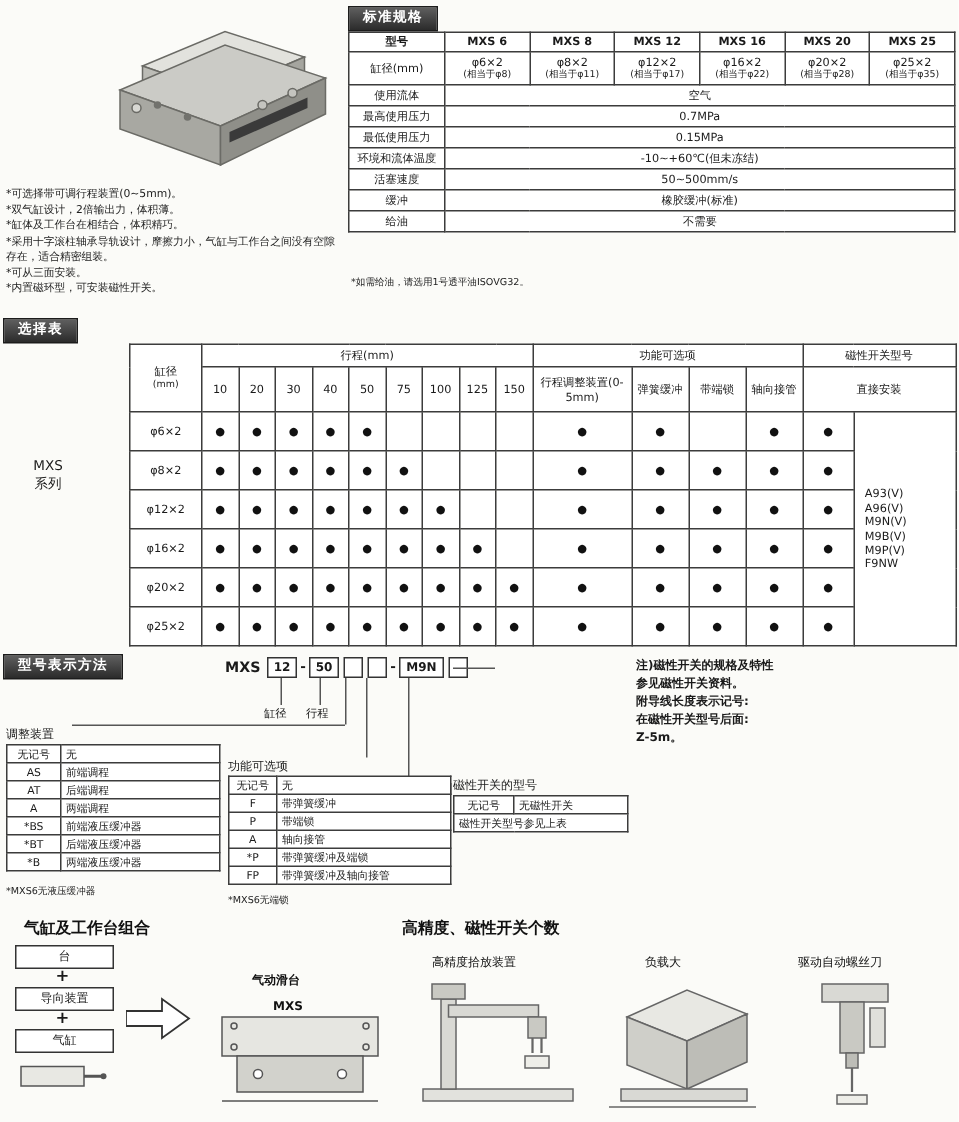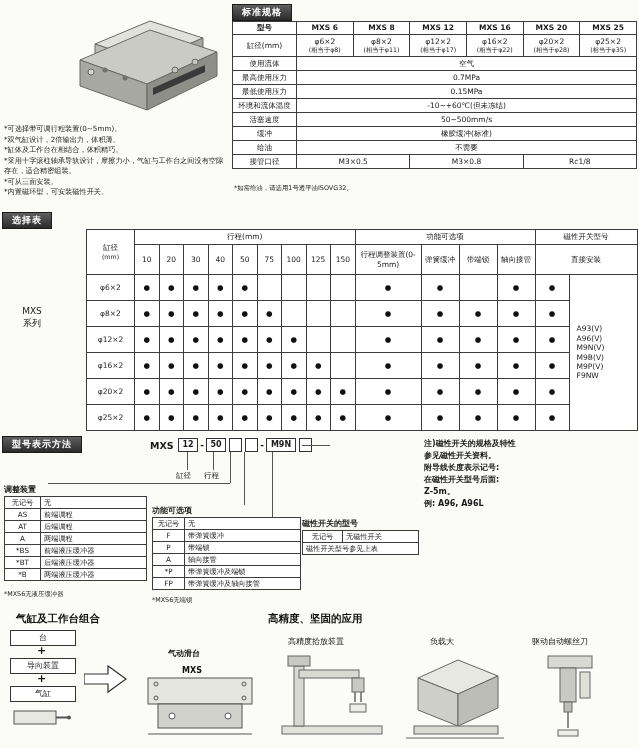--- a/index.html
+++ b/index.html
@@ -14,21 +14,21 @@
          padding:0 1px;line-height:1.25;background:#fff;overflow:hidden;}
   .g{background:#e4e4de;}
   .b{font-weight:bold;}
   .sm{font-size:7px;}
   .xs{font-size:6.3px;}
   .dot{font-size:8px;line-height:1;color:#111;}
   .models{text-align:left !important;padding-left:7px !important;font-size:7.8px;line-height:1.95;}
   .mini{position:absolute;}
   .mini td{font-size:7.2px;padding:1px 2px;}
   .mini td.dsc{text-align:left;padding-left:3px;}
-  .ttl{position:absolute;font-size:8px;font-weight:bold;text-align:right;}
+  .ttl{position:absolute;font-size:8px;font-weight:normal;text-align:right;}
   .fnote{position:absolute;font-size:6.4px;color:#222;}
   .note-block{position:absolute;font-size:8px;line-height:1.5;font-weight:bold;}
   .vline{position:absolute;width:1px;background:#555;}
   .hline{position:absolute;height:1px;background:#555;}
   .code-row{position:absolute;left:150px;top:438px;display:flex;align-items:center;height:14px;}
   .cbox{border:1px solid #333;height:12px;line-height:12px;font-size:8px;font-weight:bold;text-align:center;background:#fff;}
   .cpref{font-size:9.5px;font-weight:bold;width:26px;}
   .cdash{width:8px;text-align:center;font-weight:bold;font-size:9px;}
   .clabel{position:absolute;font-size:7.5px;}
   .notes{position:absolute;left:4px;top:124px;width:224px;font-size:7.2px;line-height:1.35;color:#1d1d1d;}
@@ -139,26 +139,20 @@
           <td colspan="6">50~500mm/s</td>
         </tr>
     <tr style="height:14px">
           <td class="g">缓冲</td>
           <td colspan="6">橡胶缓冲(标准)</td>
         </tr>
     <tr style="height:14px">
           <td class="g">给油</td>
           <td colspan="6">不需要</td>
         </tr>
-    <tr style="height:14px">
-      <td class="g">接管口径</td>
-      <td colspan="2">M3×0.5</td>
-      <td colspan="2">M3×0.8</td>
-      <td colspan="2">Rc1/8</td>
-    </tr>
   </tbody>
     </table>
   <div class="fnote" style="left:234px;top:184px">*如需给油，请选用1号透平油ISOVG32。</div>
 
   <div class="badge" style="left:2px;top:212px">选择表</div>
   <div class="series-label">
     <div>MXS</div>
     <div>系列</div>
   </div>
 
@@ -438,21 +432,20 @@
         </tr>
   </tbody>
     </table>
 
   <div class="note-block" style="left:424px;top:438px;width:212px">
     <div>注)磁性开关的规格及特性</div>
     <div>参见磁性开关资料。</div>
     <div>附导线长度表示记号:</div>
     <div>在磁性开关型号后面:</div>
     <div>Z-5m。</div>
-    <div>例: A96, A96L</div>
   </div>
 
   <div class="sec-title" style="left:16px;top:612px">气缸及工作台组合</div>
 
   <div class="combo-box" style="left:10px;top:630px">台</div>
   <div class="plus" style="left:37px;top:644px">+</div>
   <div class="combo-box" style="left:10px;top:658px">导向装置</div>
   <div class="plus" style="left:37px;top:672px">+</div>
   <div class="combo-box" style="left:10px;top:686px">气缸</div>
 
@@ -473,21 +466,21 @@
     <circle cx="16" cy="22" r="2" fill="none" stroke="#555"></circle>
     <circle cx="104" cy="22" r="2" fill="none" stroke="#555"></circle>
     <circle cx="16" cy="36" r="2" fill="none" stroke="#555"></circle>
     <circle cx="104" cy="36" r="2" fill="none" stroke="#555"></circle>
     <rect x="18" y="42" width="84" height="24" fill="#d2d2cc" stroke="#555" stroke-width="1"></rect>
     <circle cx="32" cy="54" r="3" fill="#fff" stroke="#555"></circle>
     <circle cx="88" cy="54" r="3" fill="#fff" stroke="#555"></circle>
     <line x1="8" y1="72" x2="112" y2="72" stroke="#555" stroke-width="1"></line>
   </svg>
 
-  <div class="sec-title" style="left:268px;top:612px">高精度、坚固的应用</div>
+  <div class="sec-title" style="left:268px;top:612px">高精度、磁性开关个数</div>
 
   <div class="cap" style="left:288px;top:636px">高精度拾放装置</div>
   <svg class="abs" style="left:274px;top:648px" width="118" height="96" viewBox="0 0 118 96">
     <rect x="8" y="78" width="100" height="8" fill="#e2e2dd" stroke="#666" stroke-width="1"></rect>
     <rect x="20" y="18" width="10" height="60" fill="#d9d9d4" stroke="#666" stroke-width="1"></rect>
     <rect x="14" y="8" width="22" height="10" fill="#c9c9c3" stroke="#666" stroke-width="1"></rect>
     <rect x="25" y="22" width="60" height="8" fill="#d9d9d4" stroke="#666" stroke-width="1"></rect>
     <rect x="78" y="30" width="12" height="14" fill="#c9c9c3" stroke="#666" stroke-width="1"></rect>
     <line x1="81" y1="44" x2="81" y2="54" stroke="#666" stroke-width="1.5"></line>
     <line x1="87" y1="44" x2="87" y2="54" stroke="#666" stroke-width="1.5"></line>

